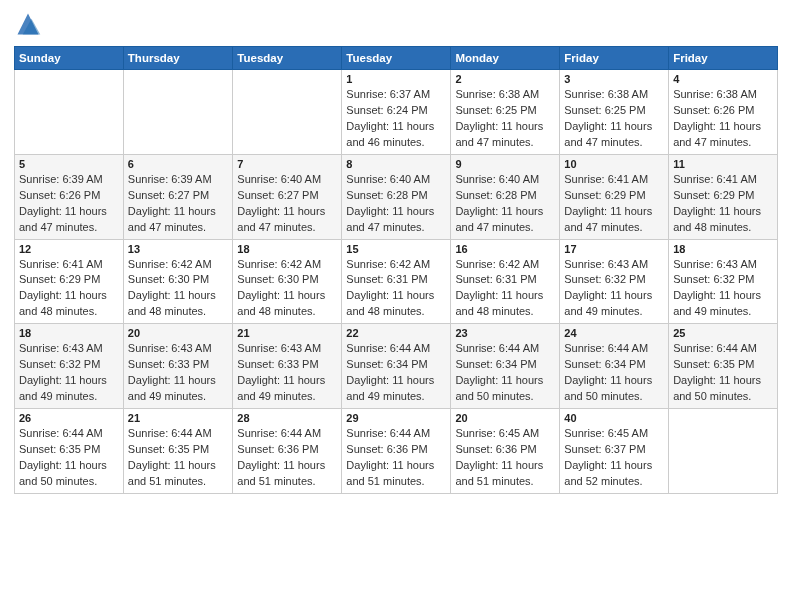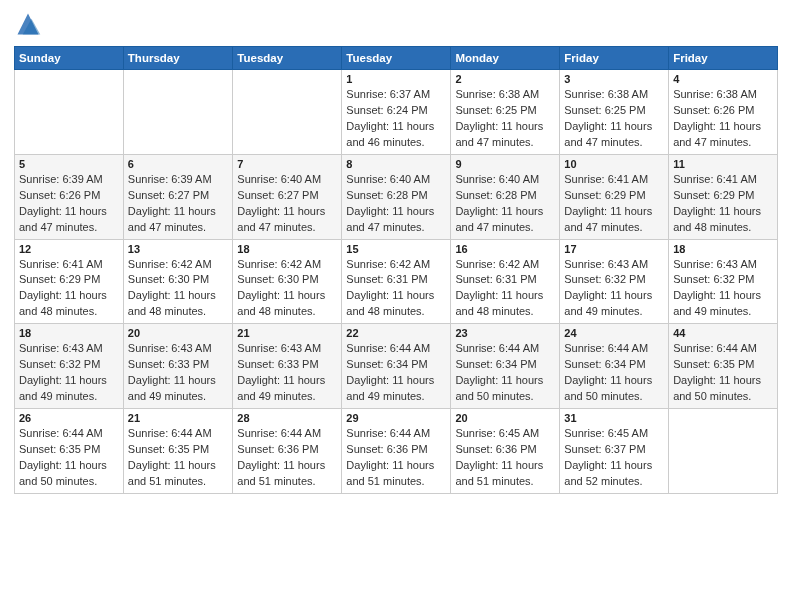--- a/index.html
+++ b/index.html
@@ -300,21 +300,21 @@
 and 50 minutes.</div>
           </td>
           <td>
             <div class="day-num">24</div>
             <div class="day-info" style="white-space: pre-line;">Sunrise: 6:44 AM
 Sunset: 6:34 PM
 Daylight: 11 hours
 and 50 minutes.</div>
           </td>
           <td>
-            <div class="day-num">44</div>
+            <div class="day-num">25</div>
             <div class="day-info" style="white-space: pre-line;">Sunrise: 6:44 AM
 Sunset: 6:35 PM
 Daylight: 11 hours
 and 50 minutes.</div>
           </td>
         </tr>
         <tr>
           <td>
             <div class="day-num">26</div>
             <div class="day-info" style="white-space: pre-line;">Sunrise: 6:44 AM
@@ -344,21 +344,21 @@
 and 51 minutes.</div>
           </td>
           <td>
             <div class="day-num">20</div>
             <div class="day-info" style="white-space: pre-line;">Sunrise: 6:45 AM
 Sunset: 6:36 PM
 Daylight: 11 hours
 and 51 minutes.</div>
           </td>
           <td>
-            <div class="day-num">31</div>
+            <div class="day-num">40</div>
             <div class="day-info" style="white-space: pre-line;">Sunrise: 6:45 AM
 Sunset: 6:37 PM
 Daylight: 11 hours
 and 52 minutes.</div>
           </td>
           <td class="empty-cell"></td>
         </tr>
       </tbody>
   </table>
 </div>

